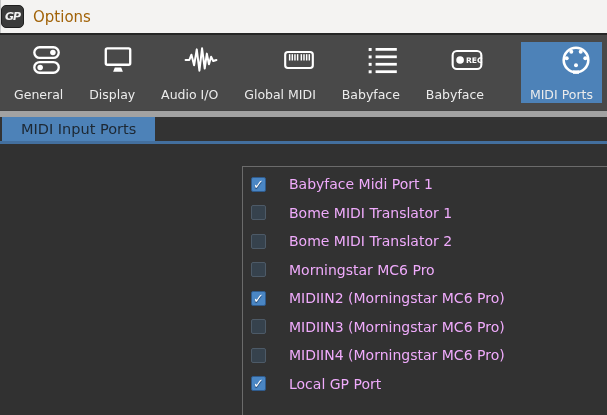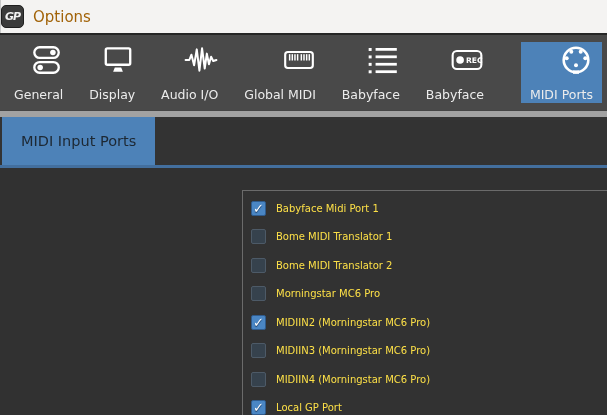--- a/index.html
+++ b/index.html
@@ -41,21 +41,21 @@
   .tb-icon { width:34px; height:30px; display:flex; align-items:center; justify-content:center; }
   .tb-icon svg { display:block; }
   .tb-label { font-size:12.5px; color:#ececec; white-space:nowrap; }
 
   
   .separator { flex:0 0 6px; background:#a2a2a2; border-top:1px solid #454545; box-sizing:content-box; }
 
   
   .tabbar { flex:0 0 24px; background:#333333; display:flex; align-items:stretch; }
   .tab {
-    margin-left:2px; padding:16px 19px; display:flex; align-items:flex-start;
+    margin-left:2px; padding:4px 19px; display:flex; align-items:flex-start;
     font-size:14.5px; color:#1d2833; cursor:default;
   }
   .tab.selected { background:var(--accent,#4d82b8); }
   .accent-line { flex:0 0 3px; background:#436f9e; }
 
   
   .content { flex:1 1 auto; position:relative; background:#313131; }
   .ports-panel {
     position:absolute; left:242px; top:22px; right:-2px; bottom:-2px;
     border:1px solid #6b6b6b; background:#323232;
@@ -68,21 +68,21 @@
     display:flex; align-items:center; justify-content:center;
     flex:0 0 15px; cursor:pointer;
   }
   .checkbox.checked {
     background:var(--check,#4a86c4); border-color:#2f5b8d;
   }
   .checkbox.checked::after {
     content:"\2713"; color:#ffffff; font-size:13px; font-weight:bold;
     line-height:1; text-shadow:0 1px 1px rgba(10,30,60,.8);
   }
-  .port-label { margin-left:10px; font-size:10px; color:#fde047; white-space:nowrap; }
+  .port-label { margin-left:23px; font-size:14px; color:#f0abfc; white-space:nowrap; }
 </style>
 </head>
 <body>
 
 <div class="window">
 
   <div class="titlebar">
     <div class="app-logo">GP</div>
     <div class="title">Options</div>
   </div>

